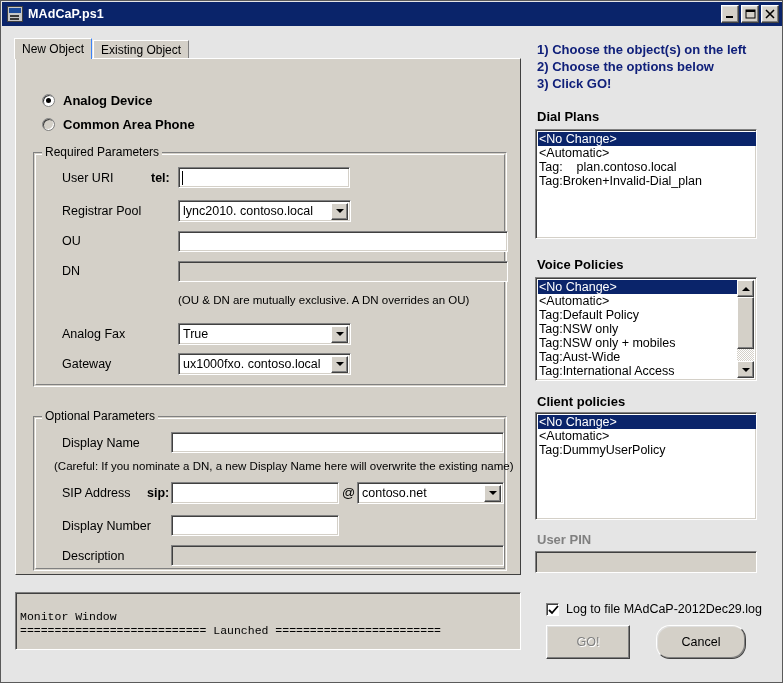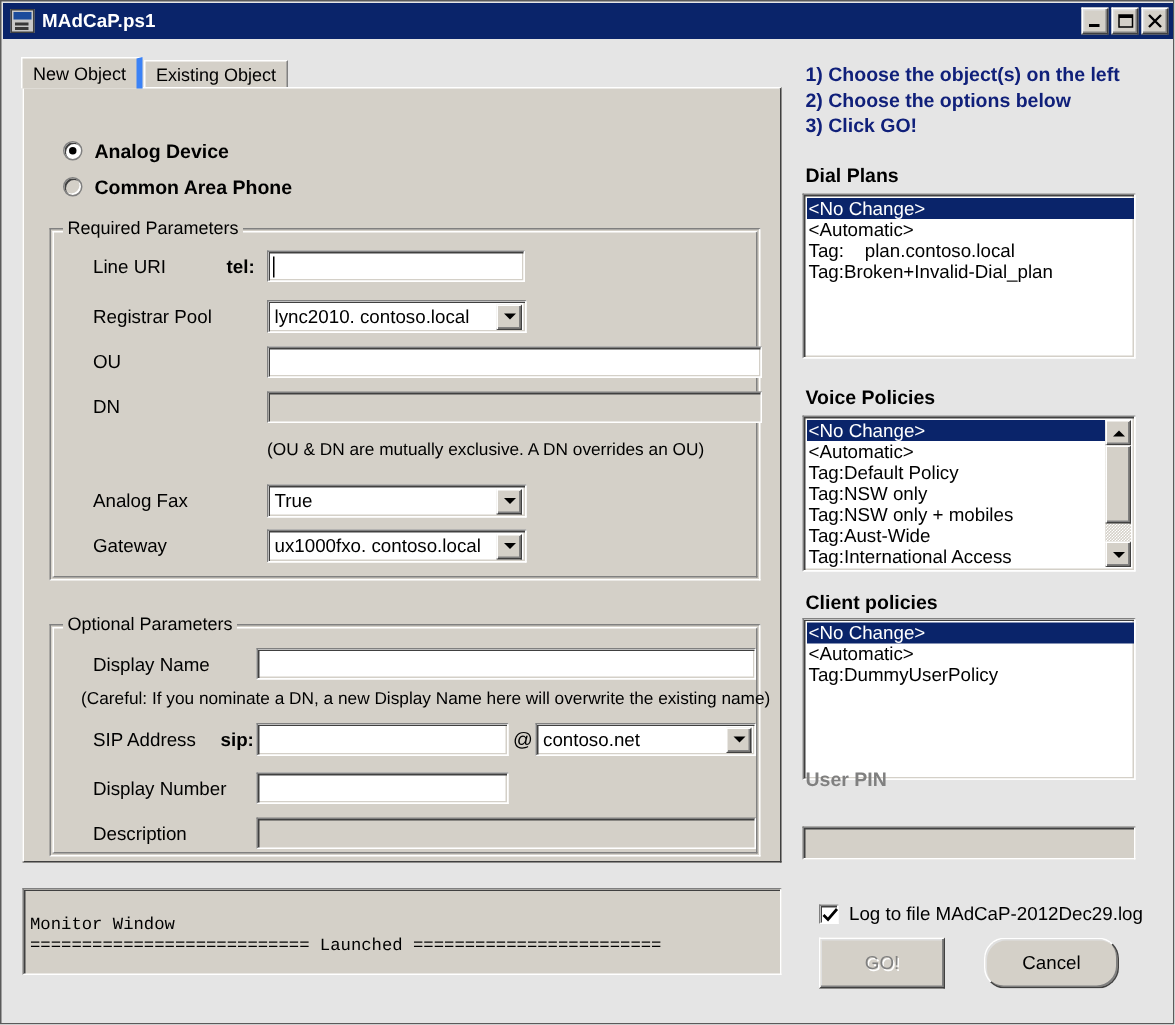--- a/index.html
+++ b/index.html
@@ -98,21 +98,21 @@
     border-left: 1px solid #ffffff;
     border-right: 1px solid #808080;
     box-sizing: border-box;
     position: relative;
   }
   .tab.active {
     height: 21px;
     line-height: 20px;
     margin-left: -1px;
     z-index: 3;
-    border-right: 4px solid #3b82f6;
+    border-right: 1px solid #3b82f6;
   }
   .tab.inactive {
     margin-left: 1px;
     margin-bottom: 0px;
   }
   .tabbody {
     position: absolute;
     left: 0; top: 19px;
     width: 506px; height: 517px;
     background: #d4d0c8;
@@ -478,21 +478,21 @@
       </div>
       <div class="radio-row" style="left:26px; top:58px;">
         <span class="radio disabled"></span>
         <span class="radio-label">Common Area Phone</span>
       </div>
 
       <div class="group" style="left:17px; top:93px; width:474px; height:235px;">
         <div class="gbox"></div>
         <div class="group-title">Required Parameters</div>
 
-        <div class="flabel" style="left:29px; top:19px;">Line URI</div>
+        <div class="flabel" style="left:29px; top:19px;">User URI</div>
         <div class="flabel bold" style="left:118px; top:19px;">tel:</div>
         <div class="tbox focused" style="left:145px; top:15px; width:172px; height:21px;"></div>
 
         <div class="flabel" style="left:29px; top:52px;">Registrar Pool</div>
         <div class="combo" style="left:145px; top:48px; width:173px; height:22px;">
           <span class="combo-text">lync2010. contoso.local</span>
           <span class="combo-btn">
               <span class="arrow-down"></span>
             </span>
         </div>
@@ -595,21 +595,21 @@
 
   <div class="section-title" style="left:536px; top:393px;">Client policies</div>
   <div class="listbox" style="left:534px; top:411px; width:222px; height:108px;">
     <div class="lb-items">
       <div class="lb-item selected">&lt;No Change&gt;</div>
       <div class="lb-item">&lt;Automatic&gt;</div>
       <div class="lb-item">Tag:DummyUserPolicy</div>
     </div>
   </div>
 
-  <div class="section-title disabled" style="left:536px; top:511px;">User PIN</div>
+  <div class="section-title disabled" style="left:536px; top:531px;">User PIN</div>
   <div class="tbox disabled" style="left:534px; top:550px; width:222px; height:22px;"></div>
 
   <div class="cbrow" style="left:545px; top:601px;justify-content:space-between;">
     <span class="checkbox checked">
       <svg width="11" height="11" viewBox="0 0 11 11">
           <path d="M1 5 L4 8 L10 1" stroke="#000" stroke-width="1.8" fill="none"></path>
         </svg>
     </span>
     <span class="cb-label">Log to file MAdCaP-2012Dec29.log</span>
   </div>

